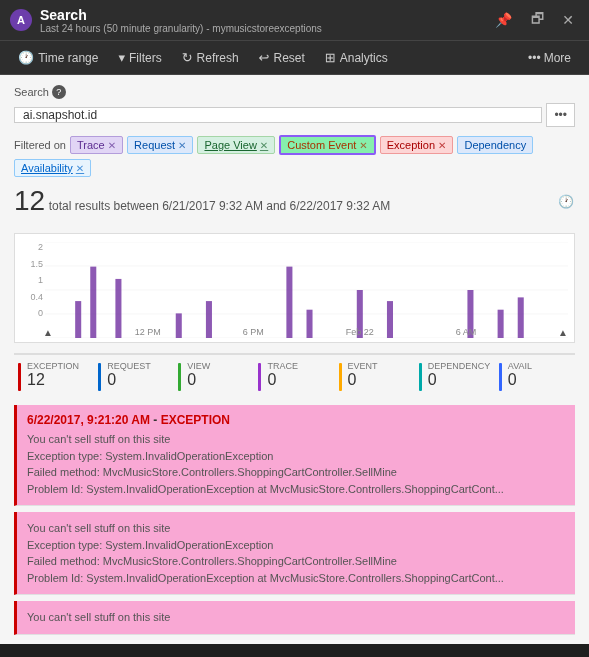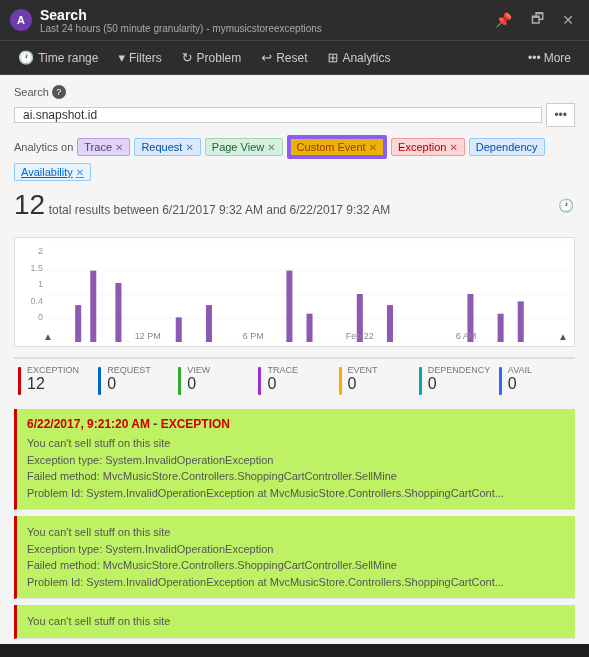--- a/index.html
+++ b/index.html
@@ -126,22 +126,22 @@
     .filter-label { font-size: 11px; color: #555; }
     .filter-tag {
       display: inline-flex; align-items: center; gap: 3px;
       padding: 2px 6px;
       border-radius: 2px;
       font-size: 11px;
       cursor: pointer;
     }
     .filter-tag.trace { background: #e1d5f5; color: #5c2d91; border: 1px solid #b39ddb; }
     .filter-tag.request { background: #dce8fb; color: #0050aa; border: 1px solid #90caf9; }
-    .filter-tag.pageview { background: #d5f0e1; color: #1a6630; border: 1px solid #a5d6a7; }
-    .filter-tag.customevent { background: #eab308; color: #a83200; border: 4px solid #8b5cf6; }
+    .filter-tag.pageview { background: #d5f0e1; color: #1a6630; border: 1px solid #a5d6a7; text-decoration: underline; }
+    .filter-tag.customevent { background: #86efac; color: #a83200; border: 2px solid #8b5cf6; }
     .filter-tag.exception { background: #fdd5d5; color: #a80000; border: 1px solid #ef9a9a; }
     .filter-tag.dependency { background: #dce8fb; color: #0050aa; border: 1px solid #90caf9; }
     .filter-tag.availability { background: #e8f4fd; color: #0066cc; border: 1px solid #90caf9; text-decoration: underline; }
     .tag-x { font-size: 10px; opacity: 0.7; }
 
     
     .results-header {
       font-size: 13px;
       color: #333;
       margin-bottom: 16px;
@@ -204,21 +204,21 @@
     .stat-bar.trace { background: #9933cc; }
     .stat-bar.event { background: #ffaa00; }
     .stat-bar.dependency { background: #00aaaa; }
     .stat-bar.avail { background: #3366ff; }
     .stat-content { }
     .stat-type { font-size: 9px; color: #777; text-transform: uppercase; }
     .stat-count { font-size: 16px; font-weight: 300; color: #333; }
 
     
     .result-item {
-      background: #bef264;
+      background: #f9a8d4;
       border-left: 3px solid #cc0000;
       padding: 8px 10px;
       margin-bottom: 6px;
       border-bottom: 1px solid #e0e0e0;
     }
     .result-header {
       font-size: 12px;
       font-weight: 600;
       color: #333;
       margin-bottom: 4px;
@@ -260,21 +260,21 @@
   <button class="toolbar-btn">
     <span class="toolbar-icon">🕐</span>
     <span>Time range</span>
   </button>
   <button class="toolbar-btn">
     <span class="toolbar-icon">▾</span>
     <span>Filters</span>
   </button>
   <button class="toolbar-btn">
     <span class="toolbar-icon">↻</span>
-    <span>Problem</span>
+    <span>Refresh</span>
   </button>
   <button class="toolbar-btn">
     <span class="toolbar-icon">↩</span>
     <span>Reset</span>
   </button>
   <button class="toolbar-btn">
     <span class="toolbar-icon">⊞</span>
     <span>Analytics</span>
   </button>
   <div class="toolbar-separator"></div>
@@ -291,21 +291,21 @@
       <span>Search</span>
       <span class="search-help">?</span>
     </div>
     <div class="search-input-row">
       <input class="search-input" type="text" value="ai.snapshot.id" style="">
       <button class="search-more-btn">•••</button>
     </div>
   </div>
 
   <div class="filter-row">
-    <span class="filter-label">Analytics on</span>
+    <span class="filter-label">Filtered on</span>
     <span class="filter-tag trace">
       Trace <span class="tag-x">✕</span>
     </span>
     <span class="filter-tag request">
       Request <span class="tag-x">✕</span>
     </span>
     <span class="filter-tag pageview">
       Page View <span class="tag-x">✕</span>
     </span>
     <span class="filter-tag customevent">

